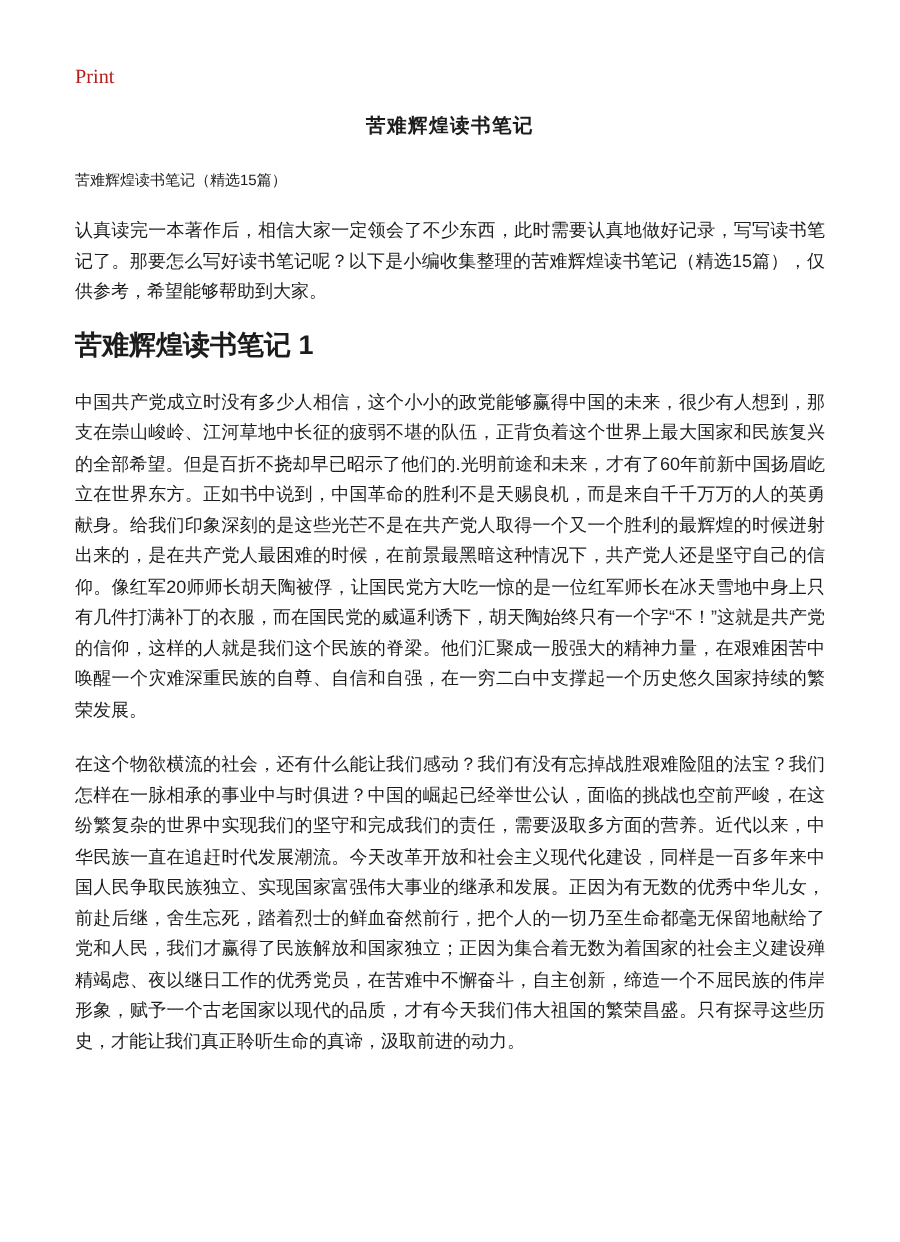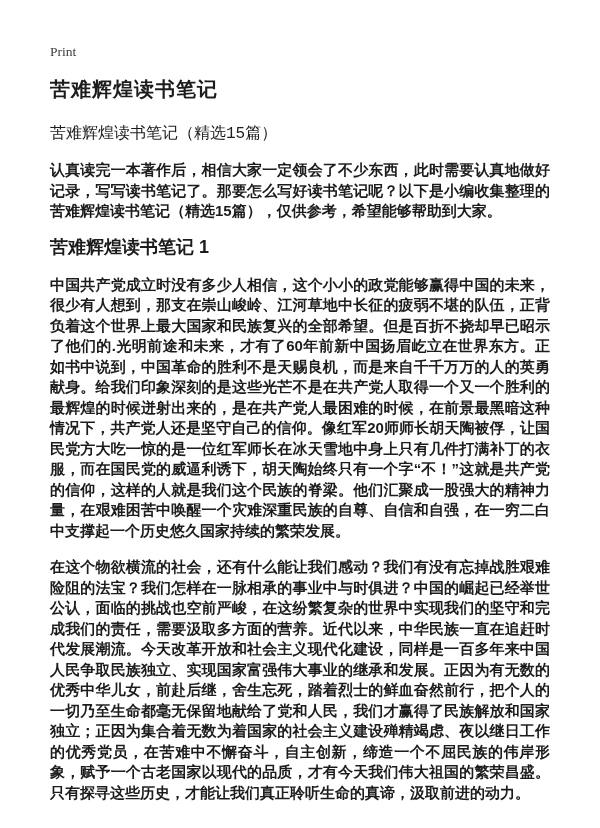--- a/index.html
+++ b/index.html
@@ -19,42 +19,41 @@
     width: 600px;
     height: 828px;
     padding: 42px 50px 0 50px;
     background: #ffffff;
   }
   .print-label {
     font-family: "Liberation Serif", serif;
     font-size: 13.5px;
     line-height: 16px;
     margin: 0 0 16px 0;
-    color: #404040;
+    color: #b91c1c;
     cursor: pointer;
     display: inline-block;
   }
   .doc-title {
-    font-size: 20px;
+    font-size: 13px;
     font-weight: bold;
+    text-align: center;
     margin: 0 0 20px 0;
     letter-spacing: 1px;
   }
   .doc-subtitle {
-    font-size: 16px;
+    font-size: 10px;
     font-weight: normal;
     margin: 0 0 13px 0;
-    font-family: Liberation Mono, monospace;
   }
   .body-para {
-    font-size: 15px;
+    font-size: 12px;
     line-height: 20.5px;
     text-align: justify;
     margin: 16px 0 13px 0;
-    font-weight: bold;
   }
   .section-heading {
     font-size: 18px;
     font-weight: bold;
     margin: 0 0 13px 0;
   }
 </style>
 </head>
 <body>
 

